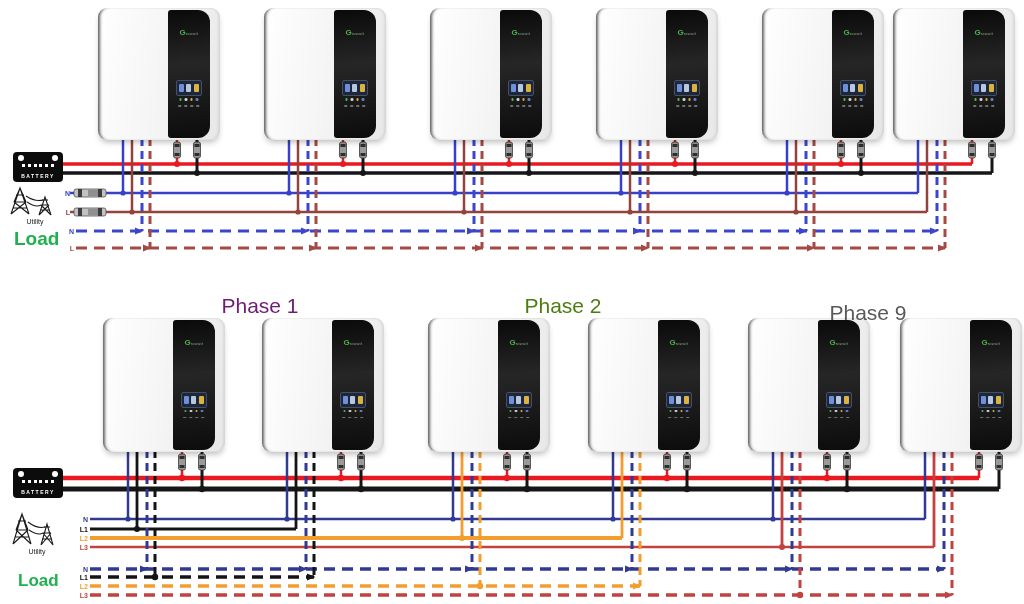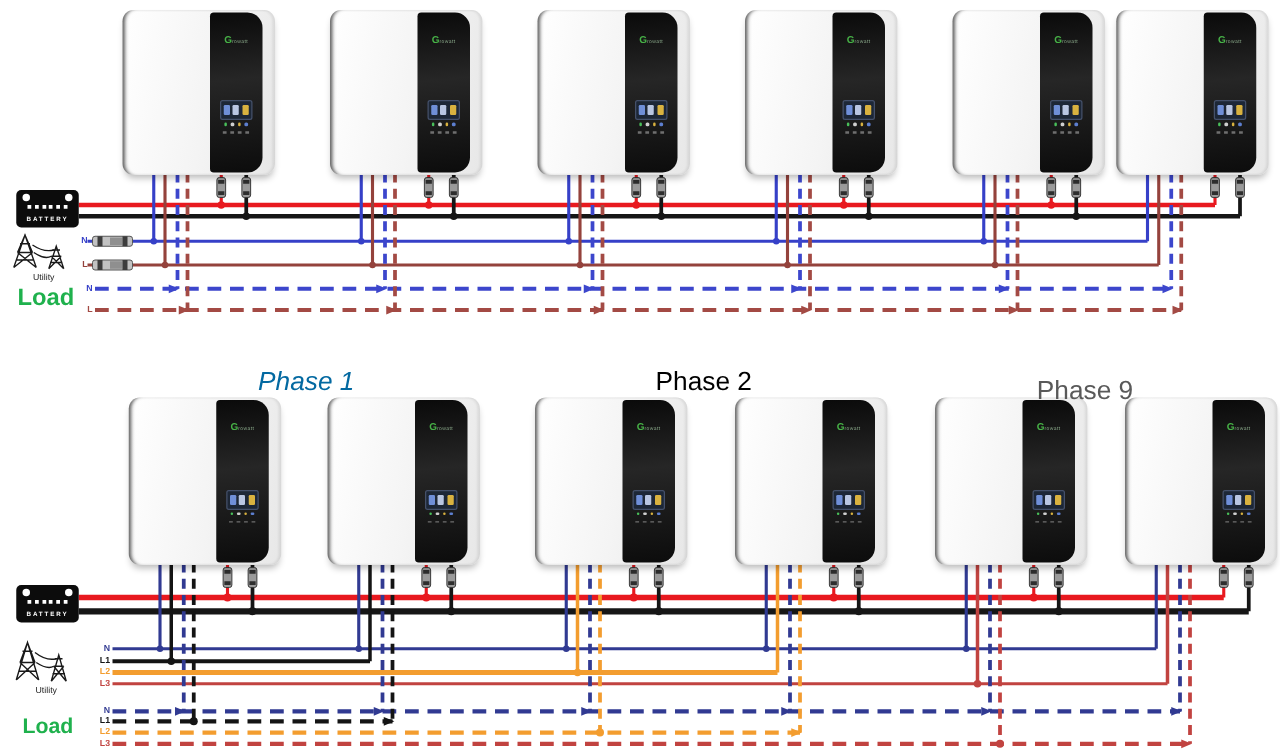--- a/index.html
+++ b/index.html
@@ -582,22 +582,22 @@
   <div class="util" style="left:8px;top:508px;width:58px;">
     <svg width="56" height="38" viewBox="0 0 56 38" fill="none" stroke="#1a1a1a" stroke-width="1.1">
       <path d="M4 36 L13 6 L22 36 M6 29 L20 29 M7 22 L19 22 M9 13 L17 13 M4 36 L19 22 M22 36 L7 22 M13 6 L7 22 M13 6 L19 22"></path>
       <path d="M32 37 L38 16 L44 37 M33 31 L43 31 M34 25 L42 25 M35 19 L41 19 M32 37 L42 25 M44 37 L34 25"></path>
       <path d="M19 14 Q28 21 36 19 M20 22 Q29 28 34 25"></path>
     </svg>
     <span class="ulabel">Utility</span>
   </div>
   <span class="loadtxt" style="left: 18px; top: 571px; font-size: 17px; color: rgb(31, 177, 77);">Load</span>
 
-  <span class="phase" style="left: 245px; top: 294px; color: #0369a1; font-style: italic;">Phase 1</span>
-  <span class="phase" style="left: 563px; top: 294px; color: #000000;">Phase 2</span>
+  <span class="phase" style="left: 260px; top: 294px; color: #701a75;">Phase 1</span>
+  <span class="phase" style="left: 563px; top: 294px; color: #4d7c0f;">Phase 2</span>
   <span class="phase" style="left: 868px; top: 301px; color: rgb(89, 89, 89);">Phase 9</span>
 <span class="buslabel" style="left: 70px; top: 193px; color: rgb(54, 64, 200);">N</span>
     <span class="buslabel" style="left: 70px; top: 212px; color: rgb(148, 66, 60);">L</span>
     <span class="buslabel" style="left: 74px; top: 231px; color: rgb(54, 64, 200);">N</span>
     <span class="buslabel" style="left: 74px; top: 248px; color: rgb(163, 74, 68);">L</span>
     <span class="buslabel" style="left: 88px; top: 519px; color: rgb(49, 58, 146);">N</span>
     <span class="buslabel" style="left: 88px; top: 529px; color: rgb(20, 20, 20);">L1</span>
     <span class="buslabel" style="left: 88px; top: 538px; color: rgb(243, 157, 47);">L2</span>
     <span class="buslabel" style="left: 88px; top: 547px; color: rgb(193, 67, 64);">L3</span>
     <span class="buslabel" style="left: 88px; top: 569px; color: rgb(49, 58, 146);">N</span>

